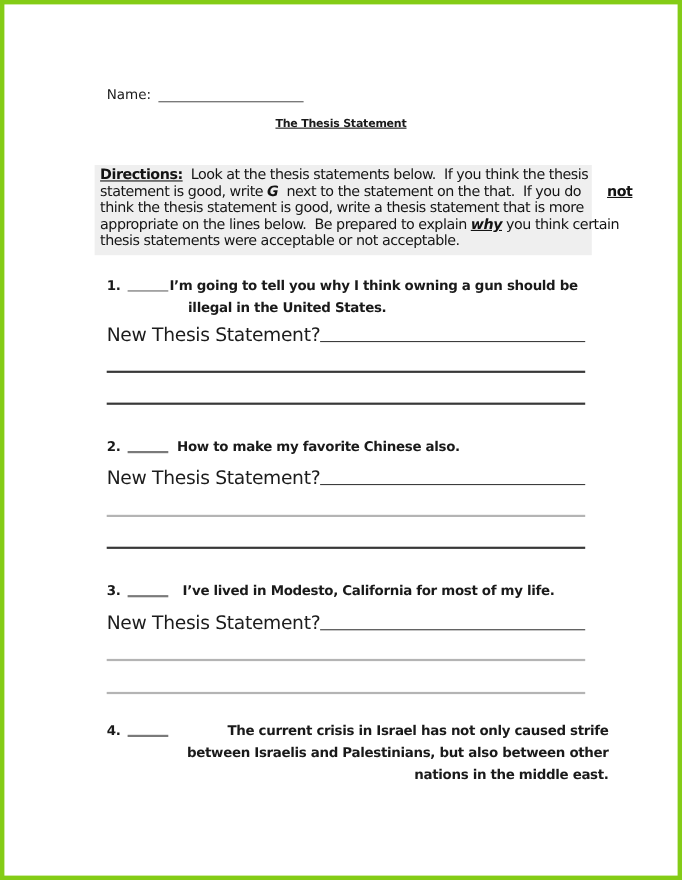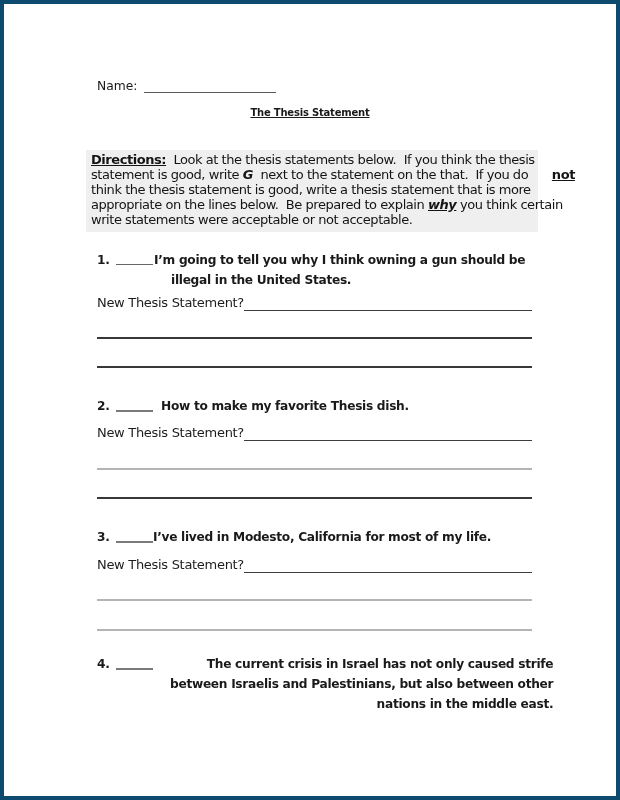--- a/index.html
+++ b/index.html
@@ -2,21 +2,21 @@
 <html><head>
 <meta charset="utf-8">
 <style>
   html, body { margin: 0; padding: 0; background: #ffffff; }
   .page {
     position: relative;
     width: 620px;
     height: 800px;
     box-sizing: border-box;
     background: #ffffff;
-    border: 4px solid #0c4a6e;
+    border: 4px solid #84cc16;
     font-family: "DejaVu Sans", "Liberation Sans", sans-serif;
     color: #1a1a1a;
     overflow: hidden;
   }
   .abs { position: absolute; }
 
   
   .name-row { top: 70px; left: 93px; display: flex; align-items: flex-end; height: 19px; }
   .name-label { font-size: 12.3px; color: #1a1a1a; }
   .name-blank { width: 132px; height: 14px; border-bottom: 1.4px solid #5a5a5a; margin-left: 7px; }
@@ -39,26 +39,26 @@
   
   .item { left: 93px; display: flex; align-items: flex-start;
           font-weight: bold; font-size: 12.2px; letter-spacing: -0.3px; line-height: 20px; }
   .item-num { width: 19px; flex: 0 0 auto; }
   .item-blank { flex: 0 0 auto; width: 37px; height: 13px;
                 border-bottom: 2px solid #7a7a7a; margin-top: 1px; }
   .item-blank.thin { border-bottom-width: 1.5px; border-bottom-color: #666; }
   .statement { white-space: pre; }
   .item-1 .statement { margin-left: 1px;  padding-left: 17px; text-indent: -17px; }
   .item-2 .statement { margin-left: 8px; }
-  .item-3 .statement { }
+  .item-3 .statement { margin-left: 13px; }
   .item-4 .statement { margin-left: 7px;  padding-left: 10px; text-indent: -10px; text-align: right; }
 
   
   .nts { left: 93px; width: 435px; display: flex; height: 17px; }
-  .nts-label { font-size: 13px; letter-spacing: -0.3px; white-space: nowrap; color: #1c1c1c; }
+  .nts-label { font-size: 17px; letter-spacing: -0.3px; white-space: nowrap; color: #1c1c1c; }
   .nts-line { flex: 1 1 auto; border-bottom: 1.4px solid #3d3d3d; margin-bottom: 1px; }
 
   
   .rule { left: 93px; width: 435px; height: 0; border-bottom: 2px solid #383838; }
   .rule.light { border-bottom-color: #b4b4b4; }
 </style>
 </head>
 <body>
 
 <div class="page">
@@ -70,40 +70,40 @@
 
   <div class="abs title">
     <span>The Thesis Statement</span>
   </div>
 
   <div class="abs directions">
     <p><span class="dir-label">Directions:</span><span>  Look at the thesis statements below.  If you think the thesis
 statement is good, write </span><span class="dir-g">G</span><span>  next to the statement on the that.  If you do </span><span class="dir-not">not</span><span>
 think the thesis statement is good, write a thesis statement that is more
 appropriate on the lines below.  Be prepared to explain </span><span class="dir-why">why</span><span> you think certain
-write statements were acceptable or not acceptable.</span></p>
+thesis statements were acceptable or not acceptable.</span></p>
   </div>
 
   <div class="abs item item-1" style="top:246px">
     <span class="item-num">1.</span>
     <span class="item-blank thin"></span>
     <span class="statement">I’m going to tell you why I think owning a gun should be
 illegal in the United States.</span>
   </div>
   <div class="abs nts" style="top:291px">
     <span class="nts-label">New Thesis Statement?</span>
     <span class="nts-line"></span>
   </div>
   <div class="abs rule" style="top:333px"></div>
   <div class="abs rule" style="top:362px"></div>
 
   <div class="abs item item-2" style="top:392px">
     <span class="item-num">2.</span>
     <span class="item-blank"></span>
-    <span class="statement">How to make my favorite Thesis dish.</span>
+    <span class="statement">How to make my favorite Chinese also.</span>
   </div>
   <div class="abs nts" style="top:421px">
     <span class="nts-label">New Thesis Statement?</span>
     <span class="nts-line"></span>
   </div>
   <div class="abs rule light" style="top:464px"></div>
   <div class="abs rule" style="top:493px"></div>
 
   <div class="abs item item-3" style="top:523px">
     <span class="item-num">3.</span>

